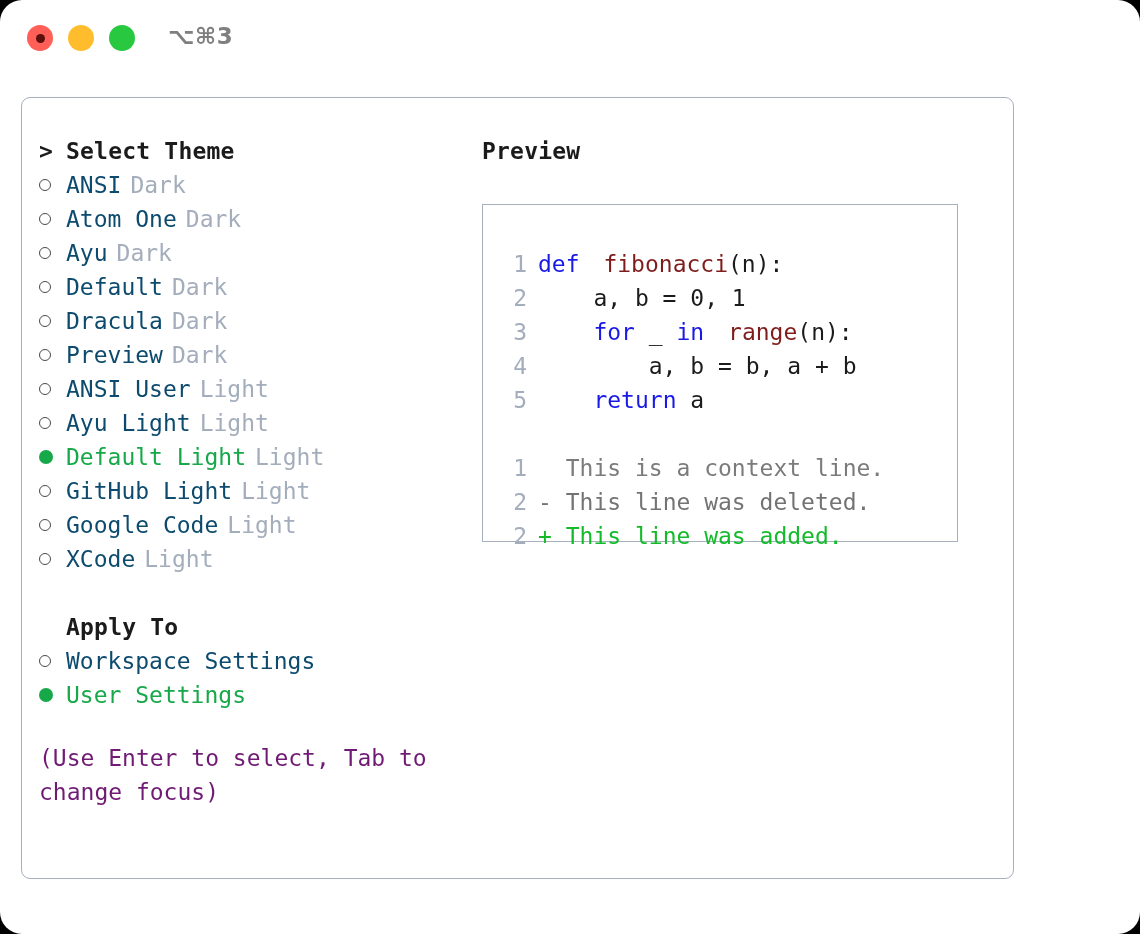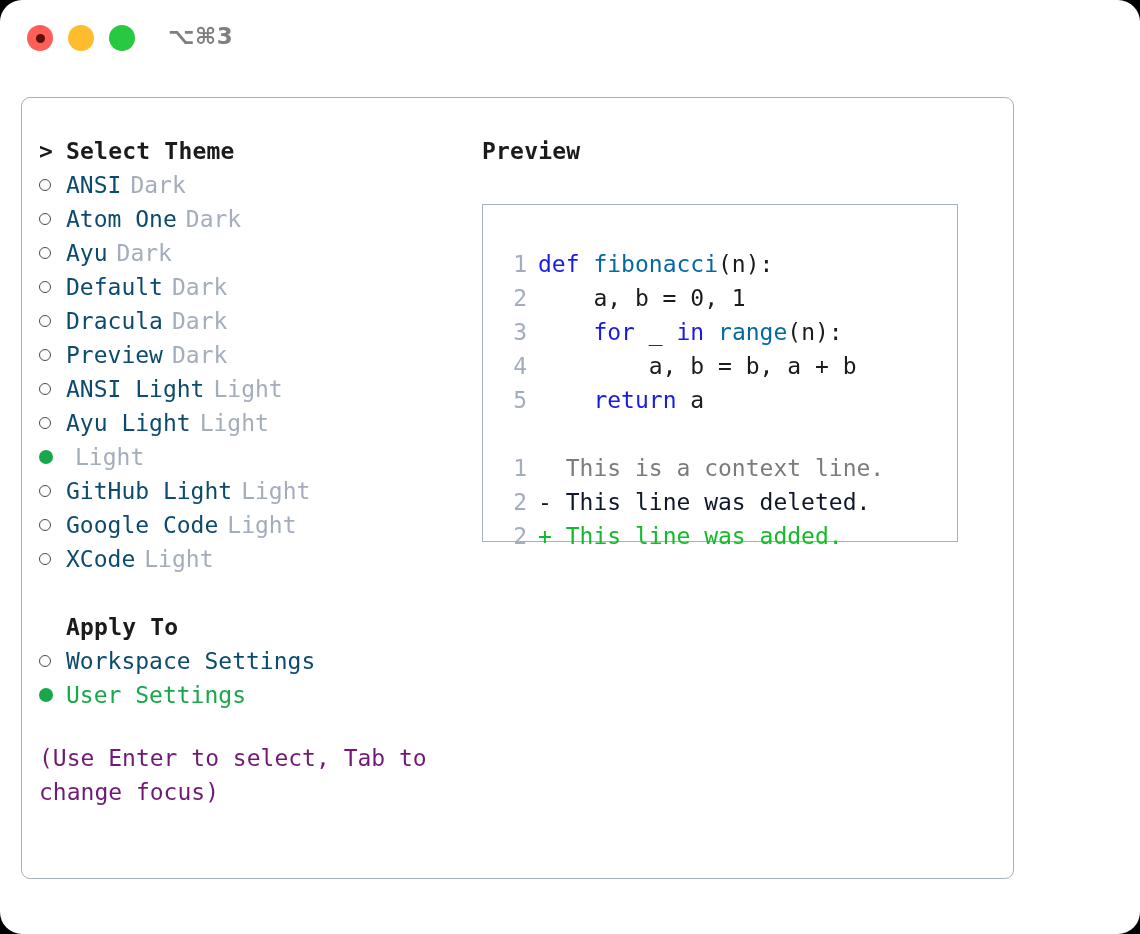--- a/index.html
+++ b/index.html
@@ -191,23 +191,23 @@
     width: 30px;
     text-align: right;
     color: #a3adbb;
     flex: none;
   }
   .code-text {
     margin-left: 11px;
     color: #1b1b1b;
   }
   .kw { color: #1a1ae6; margin-top: 34px; }
-  .fn { color: #0369a1; }
+  .fn { color: #7f1d1d; margin-left: 10px; }
   .diff-ctx { color: #7b7b7b; }
-  .diff-del { color: #0f172a; }
+  .diff-del { color: #737373; }
   .diff-add { color: #13bb2a; }
   .blank-line { height: 34px; }
 </style>
 </head>
 <body>
 
 <div id="window">
 
   <div id="titlebar">
     <div class="dots">
@@ -269,34 +269,35 @@
             <span class="bullet">
               <span class="glyph-hollow"></span>
             </span>
             <span class="item-name">Preview</span>
             <span class="item-tag">Dark</span>
           </div>
           <div class="row">
             <span class="bullet">
               <span class="glyph-hollow"></span>
             </span>
-            <span class="item-name">ANSI Light</span>
+            <span class="item-name">ANSI User</span>
             <span class="item-tag">Light</span>
           </div>
           <div class="row">
             <span class="bullet">
               <span class="glyph-hollow"></span>
             </span>
             <span class="item-name">Ayu Light</span>
             <span class="item-tag">Light</span>
           </div>
           <div class="row">
             <span class="bullet">
               <span class="glyph-filled"></span>
             </span>
+            <span class="item-name selected">Default Light</span>
             <span class="item-tag">Light</span>
           </div>
           <div class="row">
             <span class="bullet">
               <span class="glyph-hollow"></span>
             </span>
             <span class="item-name">GitHub Light</span>
             <span class="item-tag">Light</span>
           </div>
           <div class="row">

